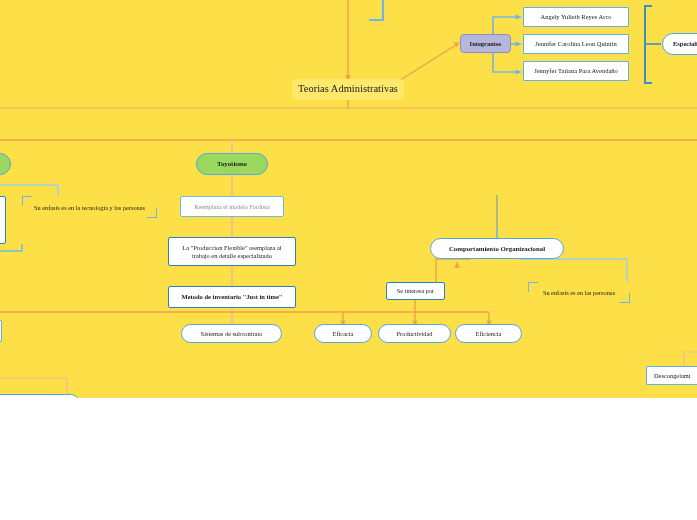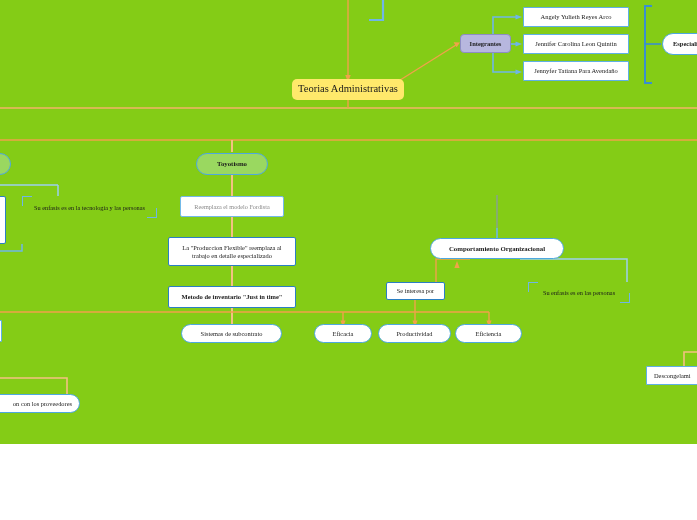--- a/index.html
+++ b/index.html
@@ -7,23 +7,23 @@
     margin: 0;
     padding: 0;
     background: #ffffff;
   }
   body {
     font-family: "Liberation Serif", "DejaVu Serif", serif;
   }
   #canvas {
     position: relative;
     width: 697px;
-    height: 444px;
+    height: 398px;
     overflow: hidden;
-    background: #84cc16;
+    background: #fde047;
   }
   #edges {
     position: absolute;
     left: 0;
     top: 0;
     width: 697px;
     height: 520px;
     pointer-events: none;
   }
   .node {

